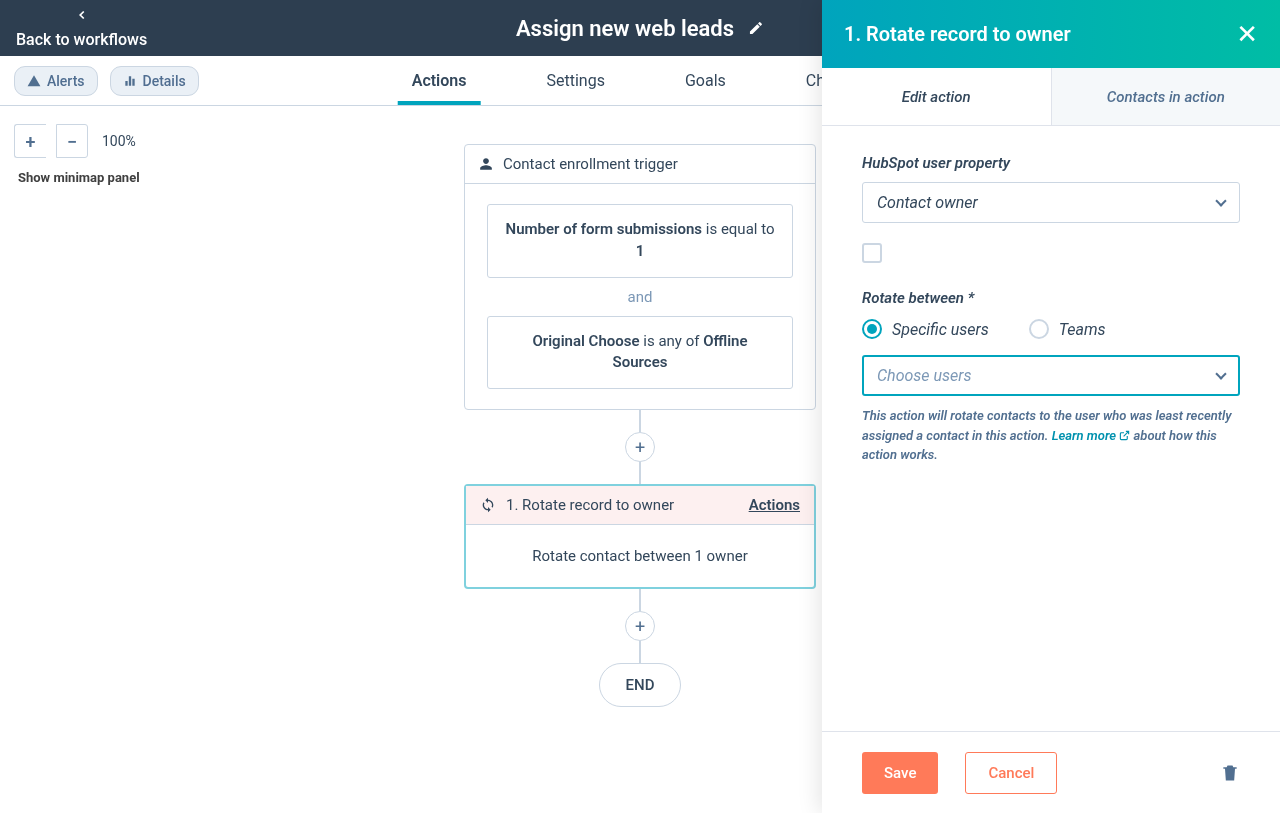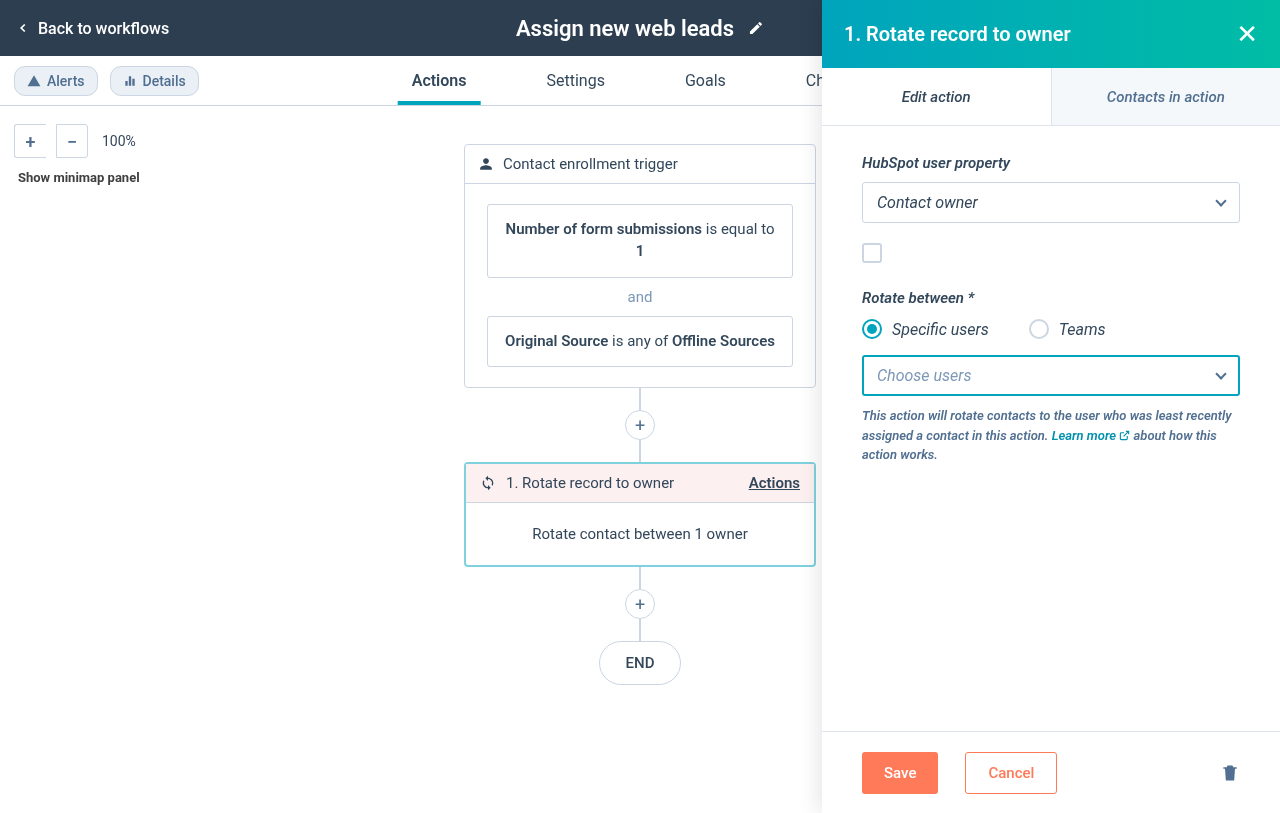--- a/index.html
+++ b/index.html
@@ -1,19 +1,19 @@
 <!DOCTYPE html>
 <html><head>
 <meta charset="utf-8">
 <style>
 * { margin: 0; padding: 0; box-sizing: border-box; font-family: -apple-system, BlinkMacSystemFont, "Segoe UI", Roboto, sans-serif; }
 body { width: 1280px; height: 813px; overflow: hidden; background: #fff; position: relative; }
 
 .topbar { height: 56px; background: #2d3e50; color: #fff; display: flex; align-items: center; padding: 0 16px; position: relative; }
-.back { display: flex; align-items: center; gap: 8px; font-size: 16px; cursor: pointer; font-weight: 500; }
+.back { display: flex; align-items: center; gap: 8px; font-size: 16px; cursor: pointer; font-weight: 500; flex-direction: column; }
 .title-wrap { position: absolute; left: 50%; transform: translateX(-50%); display: flex; align-items: center; gap: 14px; }
 .title { font-size: 22px; font-weight: 600; }
 .pencil-icon { width: 16px; height: 16px; cursor: pointer; }
 
 .subbar { height: 50px; border-bottom: 1px solid #cbd6e2; display: flex; align-items: center; padding: 0 14px; }
 .pill { border: 1px solid #cbd6e2; background: #eaf0f6; color: #506e91; border-radius: 11px; padding: 6px 12px; font-size: 14px; display: inline-flex; align-items: center; gap: 6px; cursor: pointer; font-weight: 500; }
 .pill + .pill { margin-left: 12px; }
 .tabs { position: absolute; left: 50%; transform: translateX(-50%); display: flex; gap: 52px; }
 .tab { font-size: 16px; color: #33475b; padding: 14px 14px; cursor: pointer; position: relative; }
 .tab.active { color: #33475b; font-weight: 600; }
@@ -133,21 +133,21 @@
             <path d="M12 12c2.7 0 5-2.3 5-5s-2.3-5-5-5-5 2.3-5 5 2.3 5 5 5zm0 2c-3.3 0-10 1.7-10 5v3h20v-3c0-3.3-6.7-5-10-5z"></path>
           </svg>
         <span>Contact enrollment trigger</span>
       </div>
       <div class="card-body">
         <div class="cond">
           <b>Number of form submissions</b><span> is equal to </span><b>1</b>
         </div>
         <div class="and">and</div>
         <div class="cond">
-          <b>Original Source</b><span> is any of </span><b>Offline Sources</b>
+          <b>Original Choose</b><span> is any of </span><b>Offline Sources</b>
         </div>
       </div>
     </div>
     <div class="connector"></div>
     <div class="add-circle">+</div>
     <div class="connector"></div>
     <div class="card2">
       <div class="card2-head">
         <div class="card2-head-left">
           <svg width="16" height="16" viewBox="0 0 24 24" fill="#33475b">

